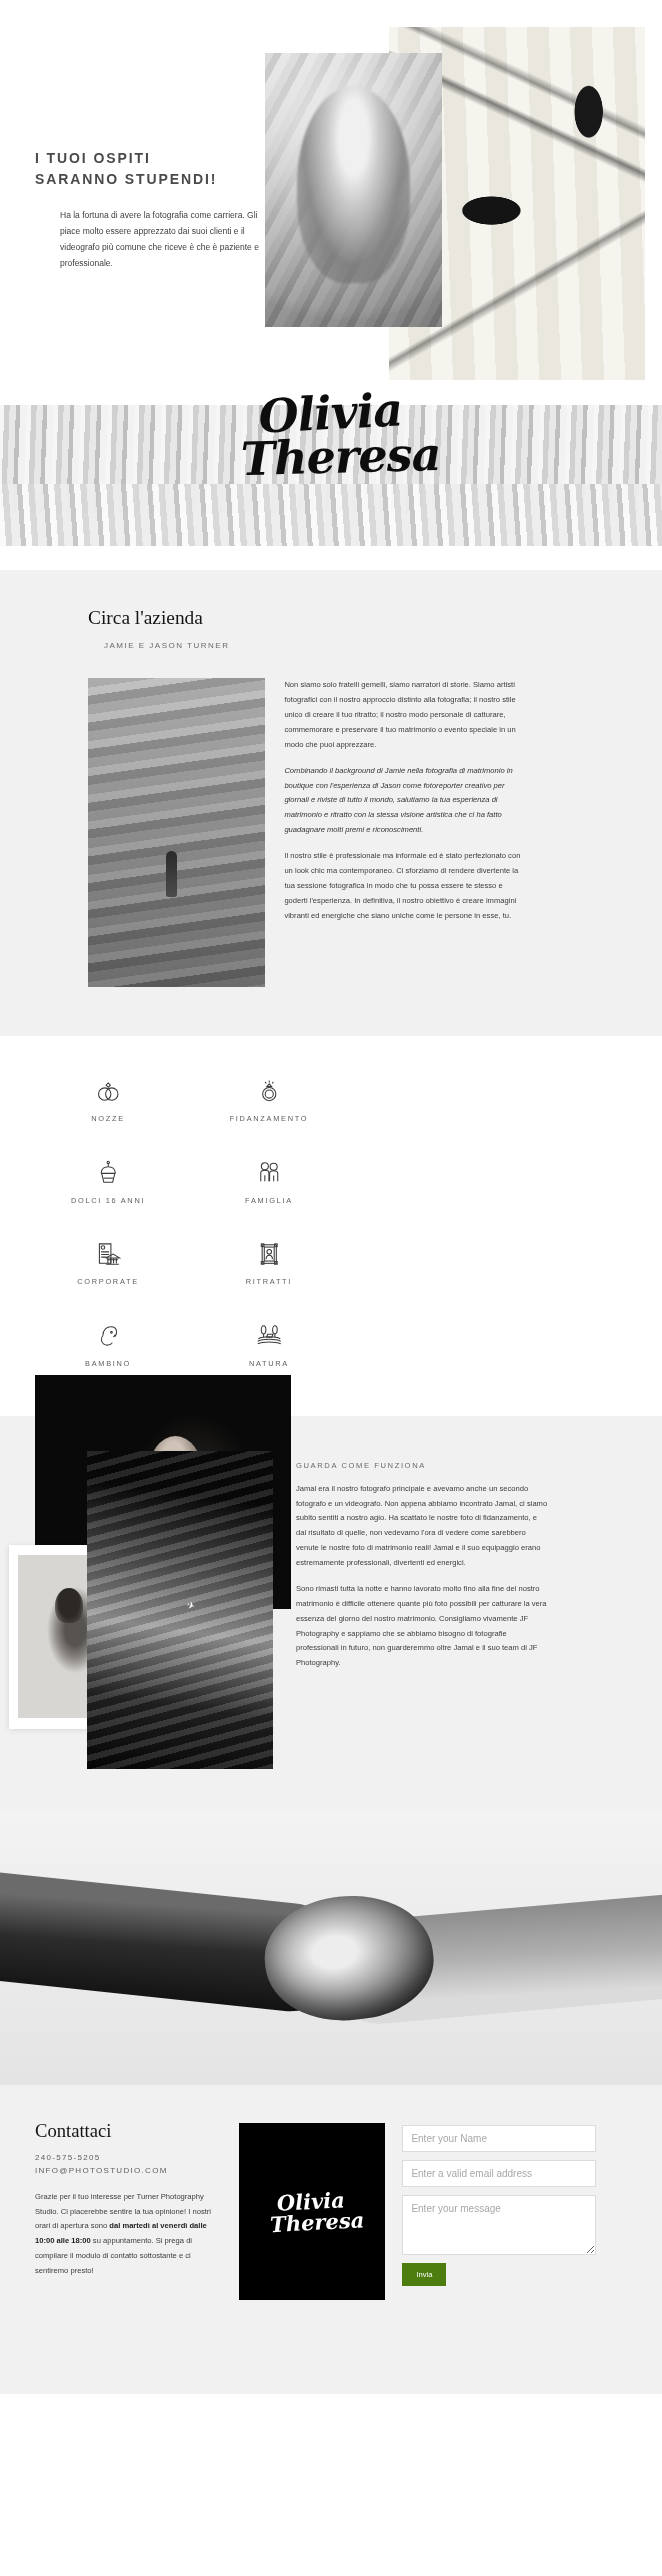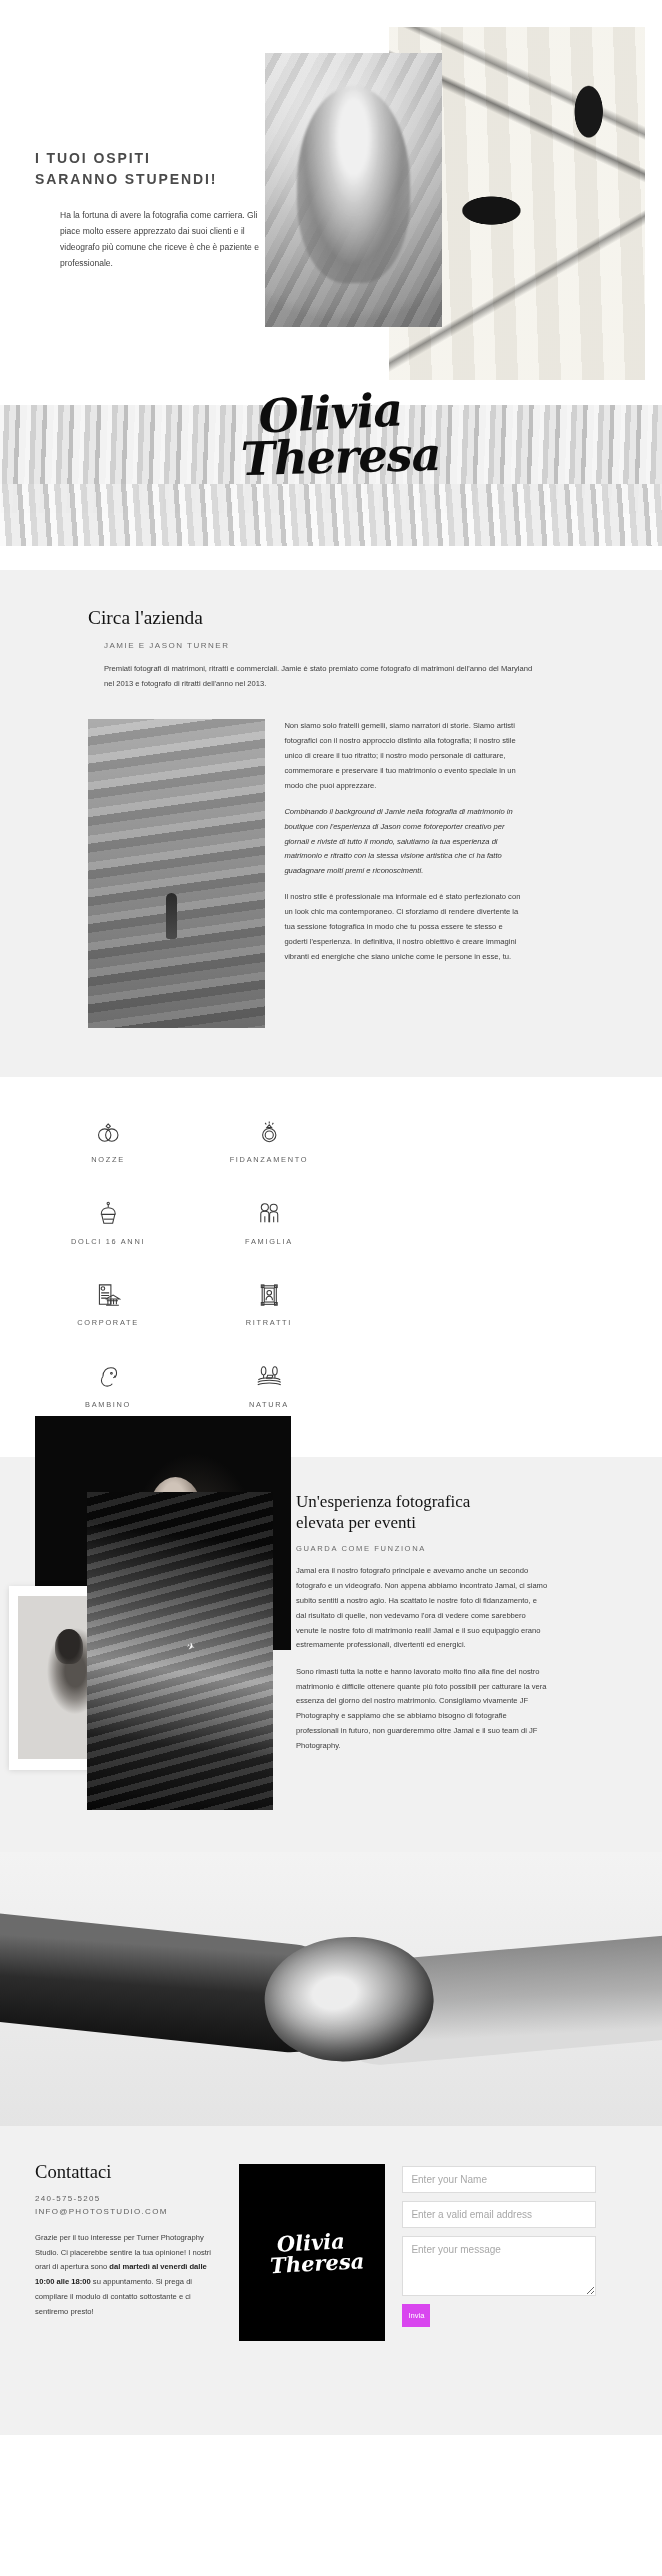--- a/index.html
+++ b/index.html
@@ -240,21 +240,21 @@
   .contact-card .script .l2 { display: block; margin-left: 10.6px; }
   .contact-form { width: 212px; padding-top: 5.3px; }
   .contact-form input, .contact-form textarea {
     width: 194px; display: block; font-family: "Liberation Sans", sans-serif;
     font-size: 10px; color: #3c3c3c; background: #ffffff;
     border: 0.9px solid #dcdcdc; padding: 7px 8px; margin-bottom: 8px; outline: none;
   }
   .contact-form textarea { height: 60px; resize: vertical; }
   .contact-form input::placeholder, .contact-form textarea::placeholder { color: #a8a8a8; }
   .submit-btn {
-    background: #d946ef; color: #ffffff; border: none; padding: 7px 6px;
+    background: #4d7c0f; color: #ffffff; border: none; padding: 7px 14px;
     font-family: "Liberation Sans", sans-serif; font-size: 7.6px; cursor: pointer;
   }
 </style>
 </head>
 <body>
 
 <div class="page">
 
   <section class="hero">
     <div class="hero-photo-c"></div>
@@ -278,21 +278,20 @@
       <span>Olivia</span>
       <span class="l2">Theresa</span>
     </div>
   </section>
 
   <section class="about">
     <div class="about-head">
       <h2 class="section-title">Circa l'azienda</h2>
     </div>
     <div class="about-sub">JAMIE E JASON TURNER</div>
-    <p class="about-lead">Premiati fotografi di matrimoni, ritratti e commerciali. Jamie è stato premiato come fotografo di matrimoni dell'anno del Maryland nel 2013 e fotografo di ritratti dell'anno nel 2013.</p>
 
     <div class="about-body">
       <div class="about-photo"></div>
       <div class="about-col">
         <p>Non siamo solo fratelli gemelli, siamo narratori di storie. Siamo artisti fotografici con il nostro approccio distinto alla fotografia; il nostro stile unico di creare il tuo ritratto; il nostro modo personale di catturare, commemorare e preservare il tuo matrimonio o evento speciale in un modo che puoi apprezzare.</p>
         <p class="italic">Combinando il background di Jamie nella fotografia di matrimonio in boutique con l'esperienza di Jason come fotoreporter creativo per giornali e riviste di tutto il mondo, salutiamo la tua esperienza di matrimonio e ritratto con la stessa visione artistica che ci ha fatto guadagnare molti premi e riconoscimenti.</p>
         <p>Il nostro stile è professionale ma informale ed è stato perfezionato con un look chic ma contemporaneo. Ci sforziamo di rendere divertente la tua sessione fotografica in modo che tu possa essere te stesso e goderti l'esperienza. In definitiva, il nostro obiettivo è creare immagini vibranti ed energiche che siano uniche come le persone in esse, tu.</p>
       </div>
     </div>
   </section>
@@ -400,24 +399,20 @@
           <div class="inner"></div>
         </div>
       </div>
     </div>
   </section>
 
   <section class="experience">
     <div class="experience-inner">
       <div class="exp-photo"></div>
       <div class="exp-col">
-        <h2 class="exp-title">
-          <span>Un'esperienza fotografica</span><br>
-          <span>elevata per eventi</span>
-        </h2>
         <div class="exp-sub">GUARDA COME FUNZIONA</div>
         <p>Jamal era il nostro fotografo principale e avevamo anche un secondo fotografo e un videografo. Non appena abbiamo incontrato Jamal, ci siamo subito sentiti a nostro agio. Ha scattato le nostre foto di fidanzamento, e dal risultato di quelle, non vedevamo l'ora di vedere come sarebbero venute le nostre foto di matrimonio reali! Jamal e il suo equipaggio erano estremamente professionali, divertenti ed energici.</p>
         <p>Sono rimasti tutta la notte e hanno lavorato molto fino alla fine del nostro matrimonio è difficile ottenere quante più foto possibili per catturare la vera essenza del giorno del nostro matrimonio. Consigliamo vivamente JF Photography e sappiamo che se abbiamo bisogno di fotografie professionali in futuro, non guarderemmo oltre Jamal e il suo team di JF Photography.</p>
       </div>
     </div>
   </section>
 
   <section class="handshake">
     <div class="bg"></div>
     <div class="armL"></div>

